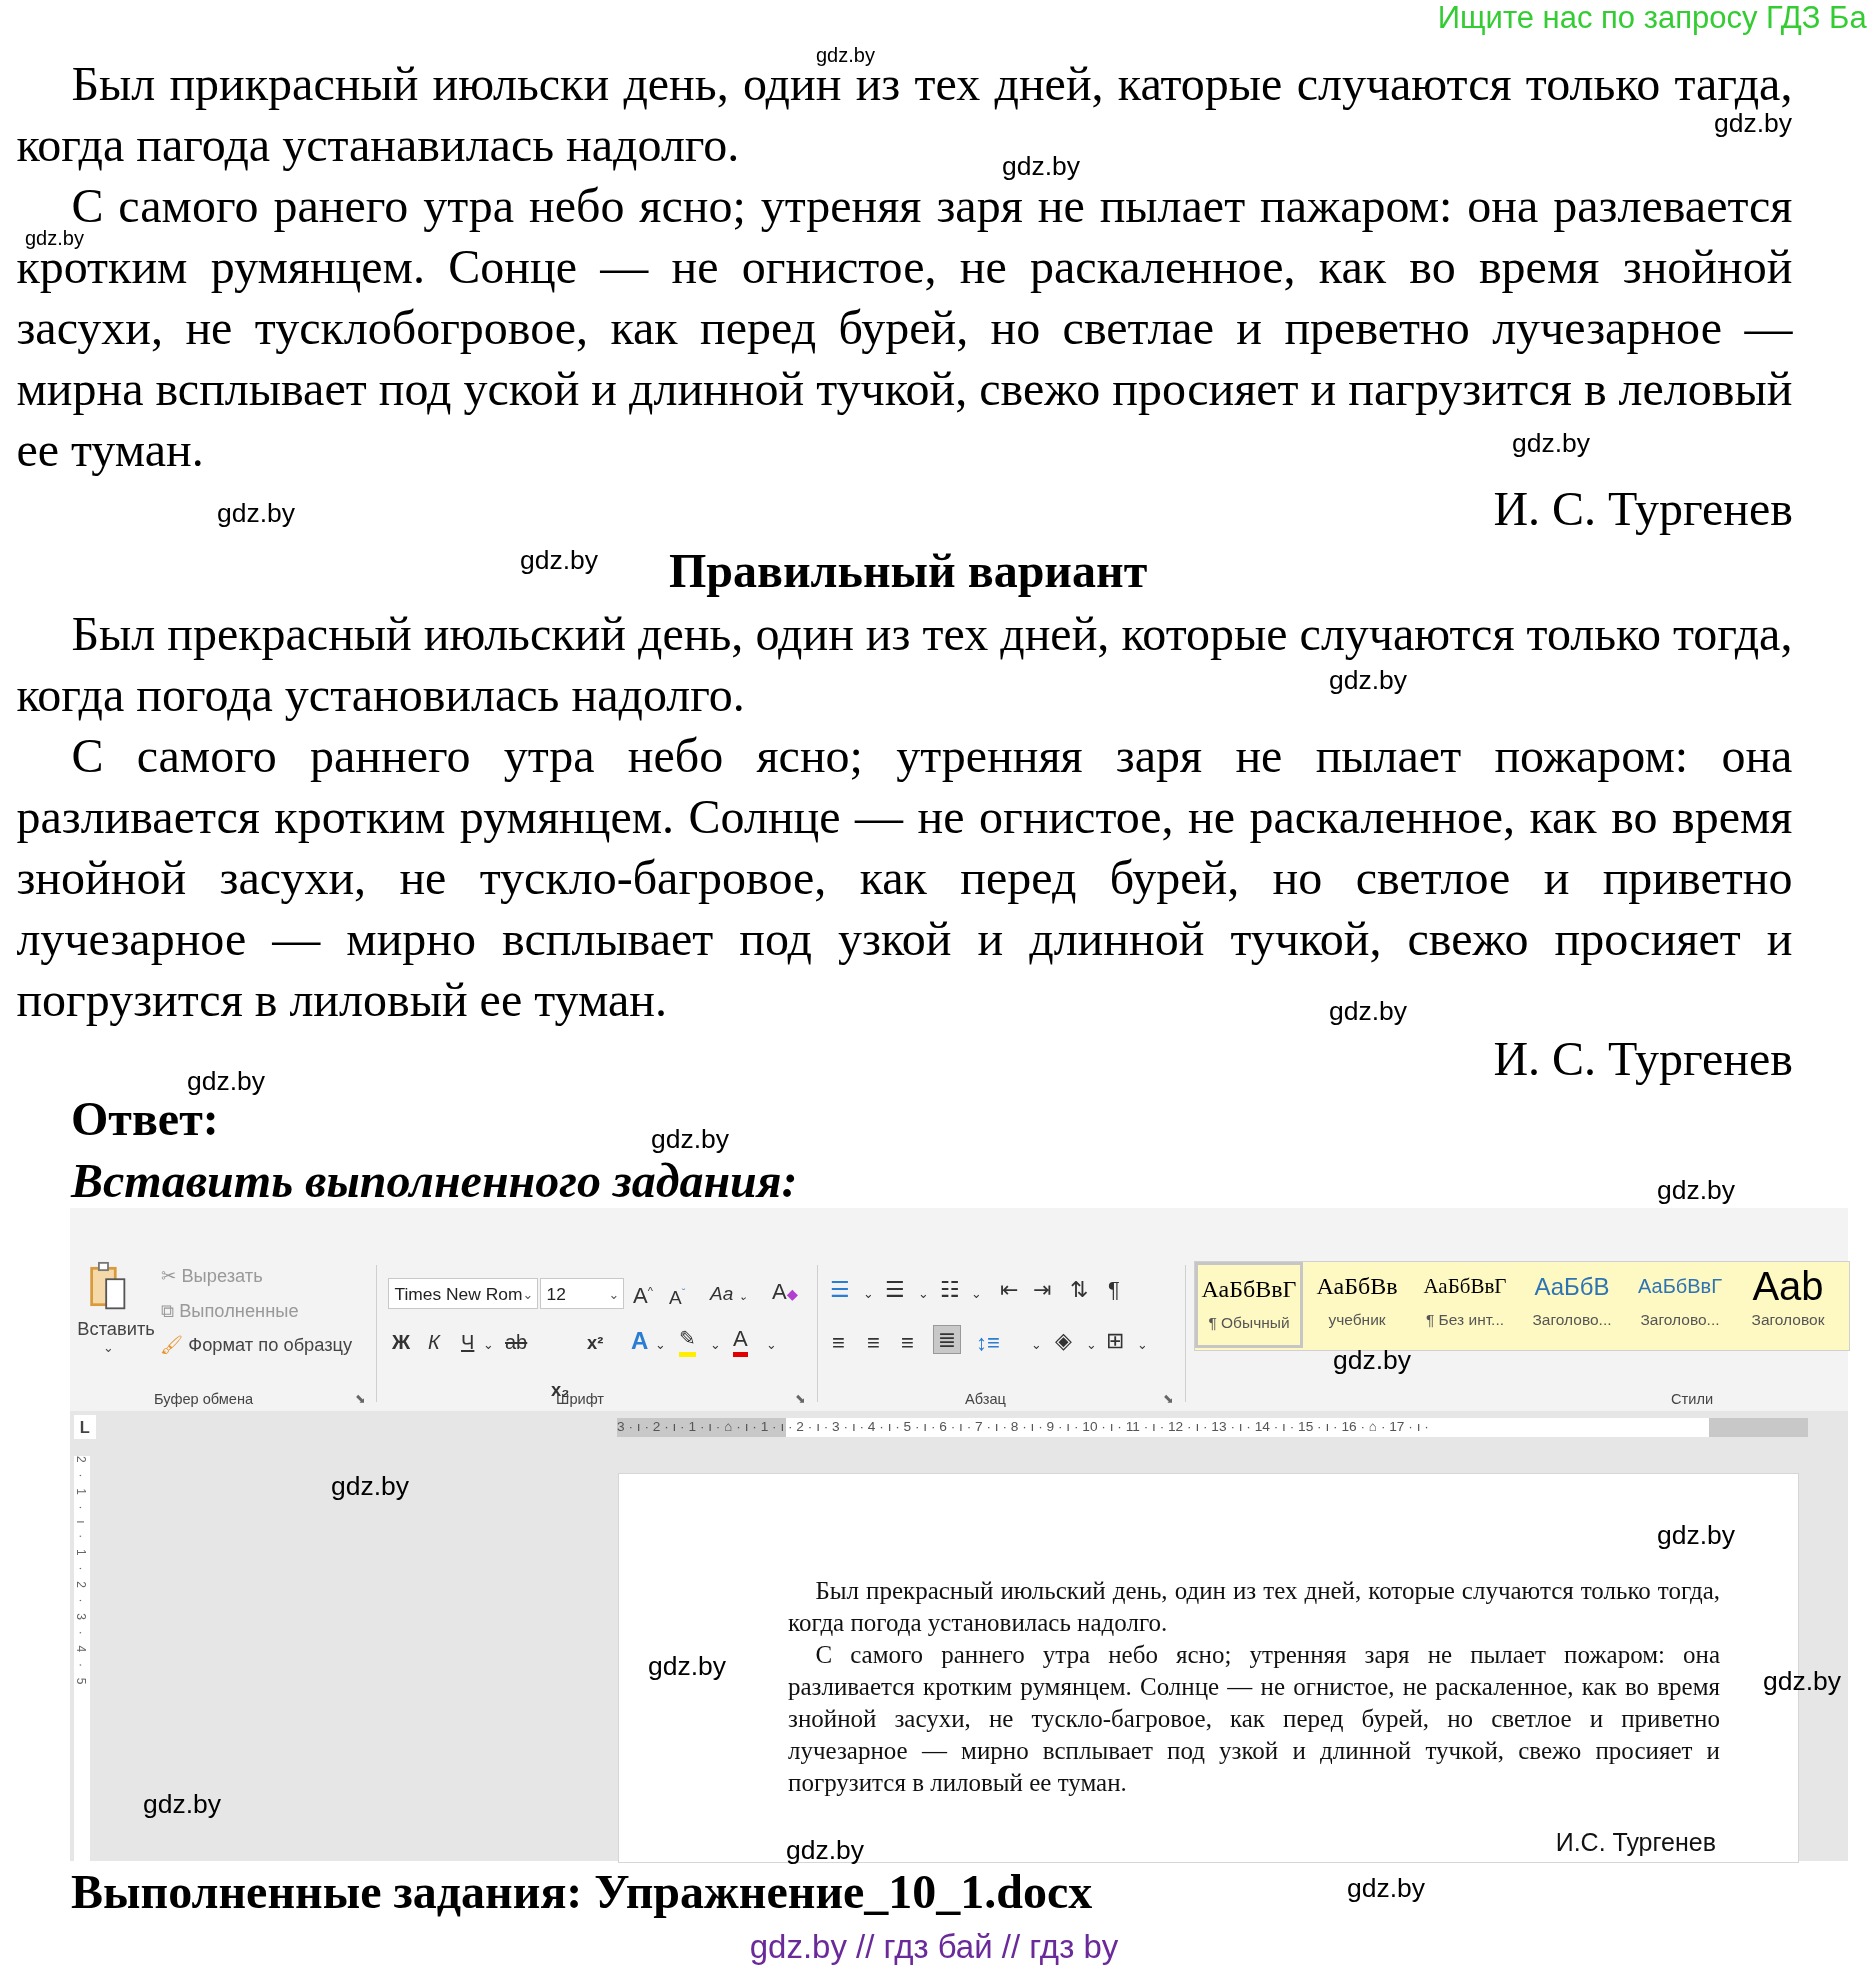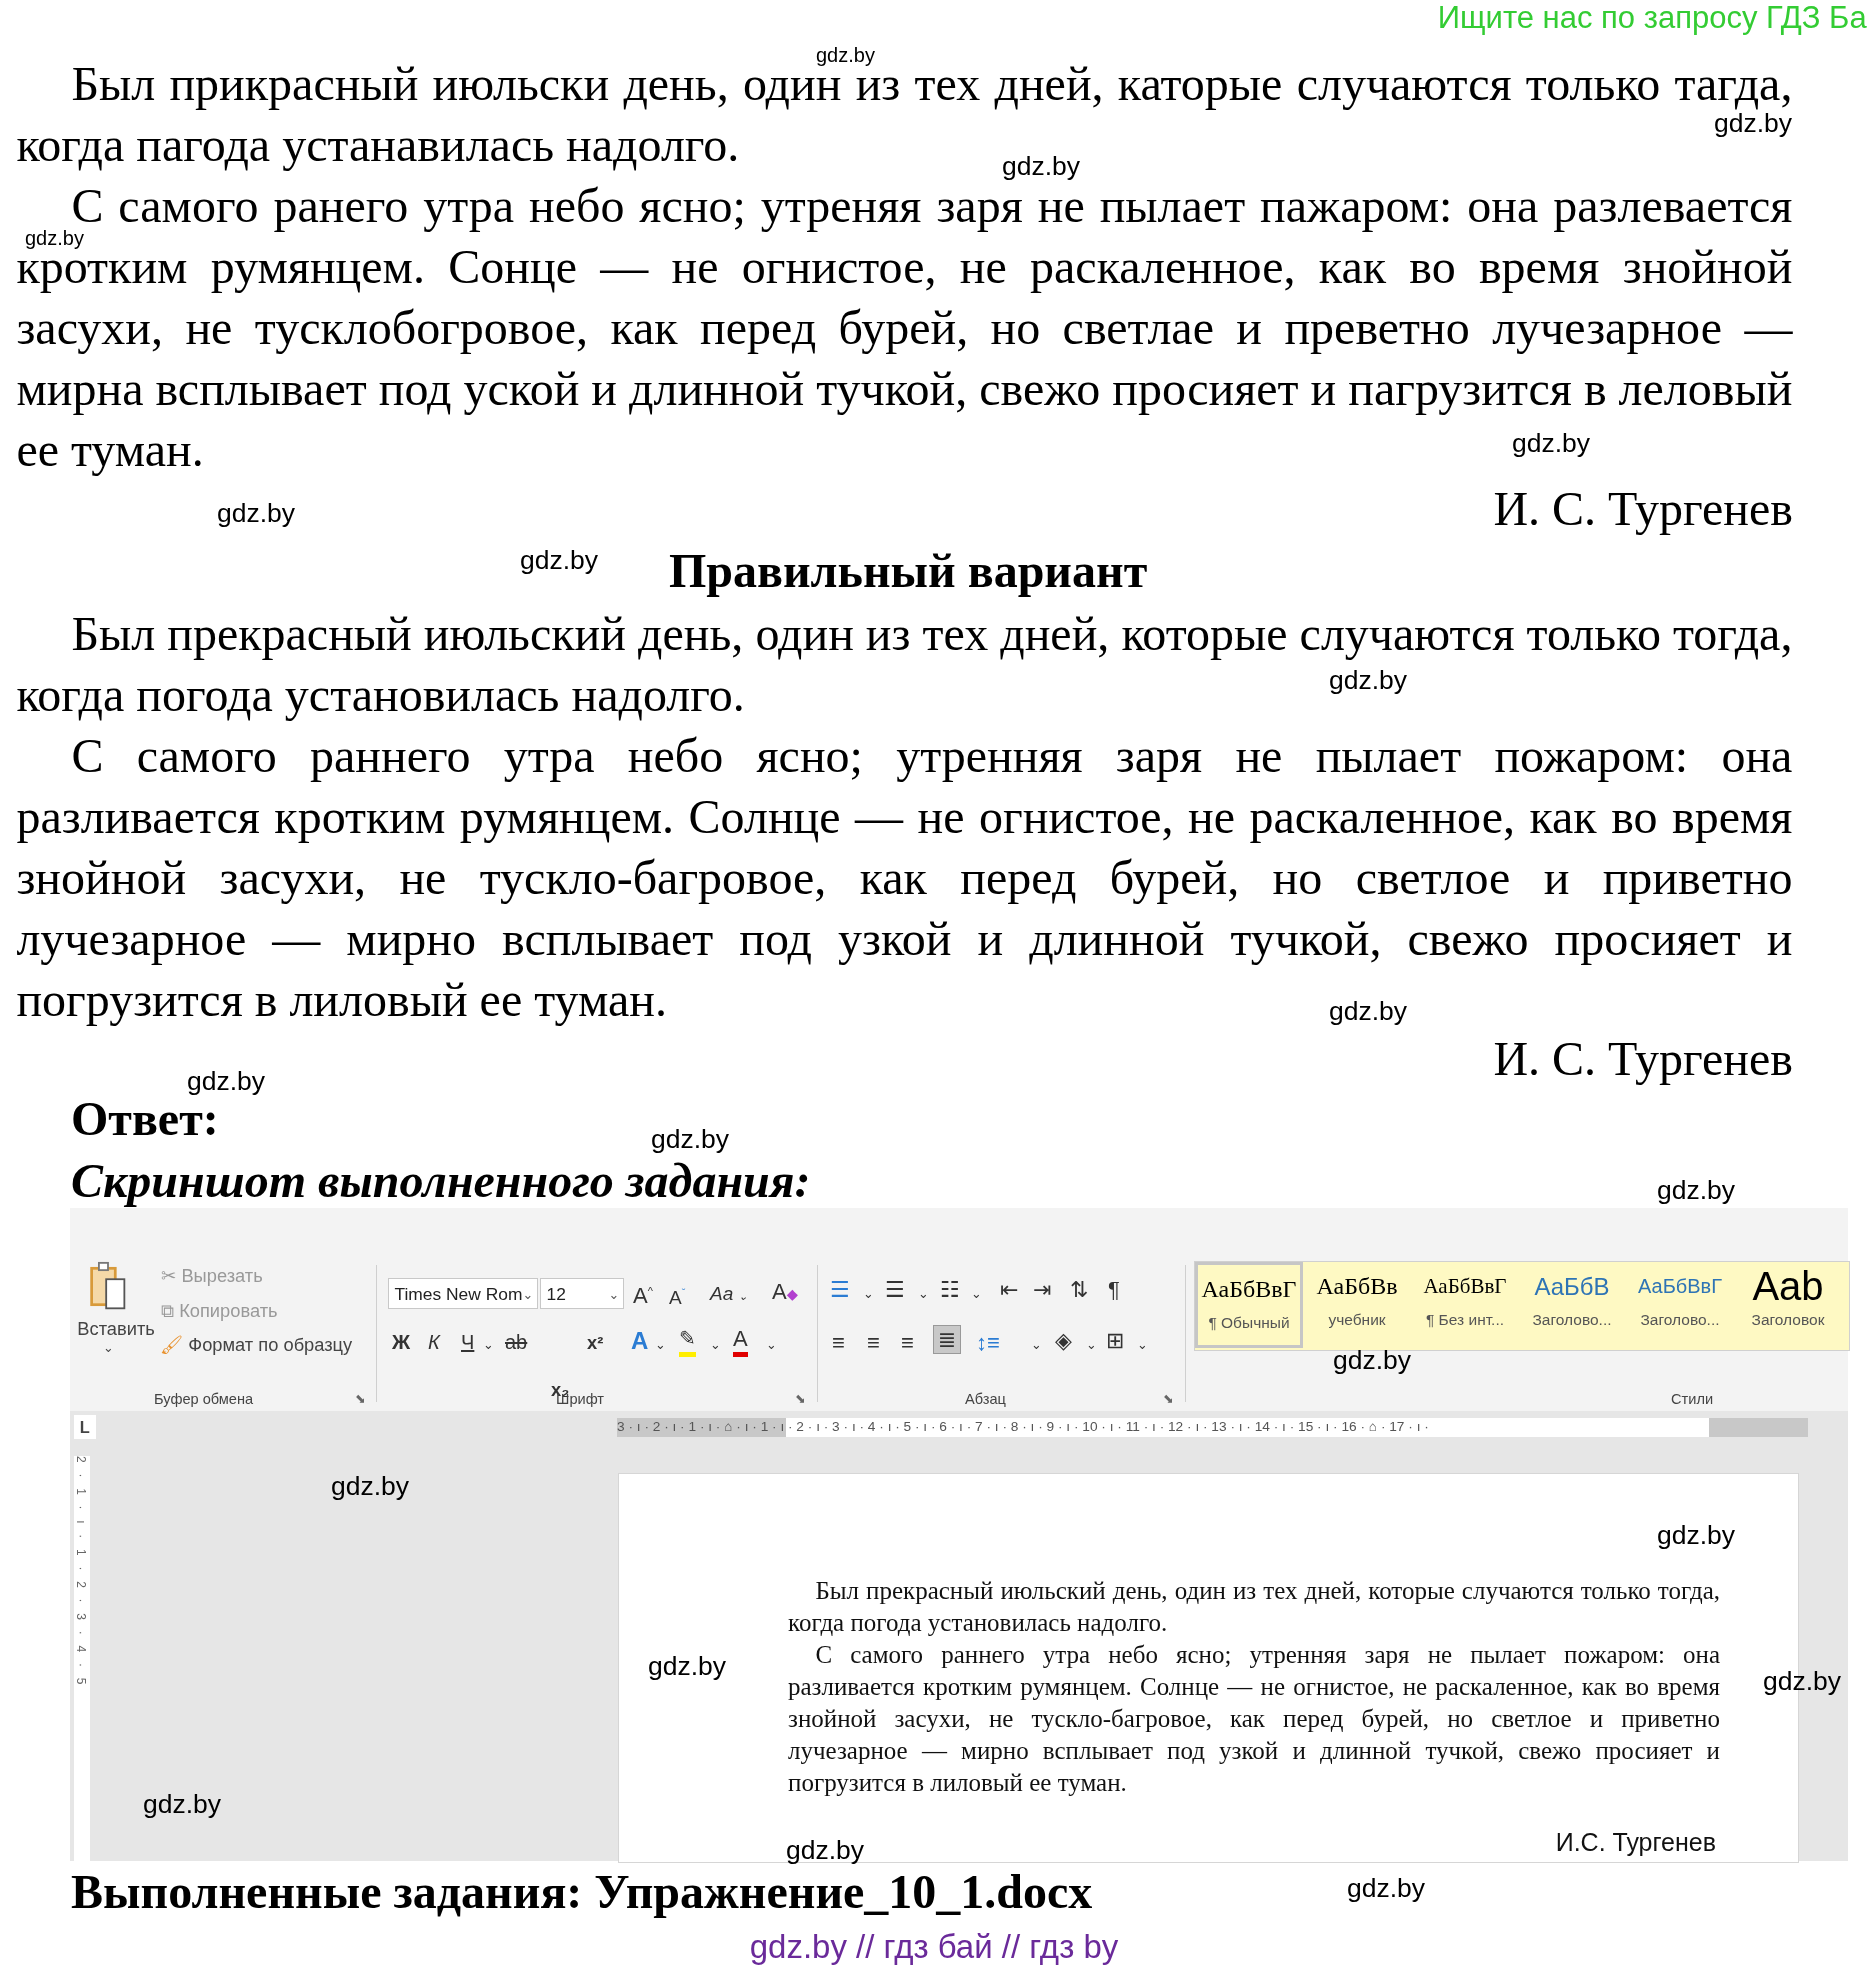--- a/index.html
+++ b/index.html
@@ -66,37 +66,37 @@
 <div class="para" style="top:175px;"><span class="ind"></span><span>С самого ранего утра небо ясно; утреняя заря не пылает пажаром: она разлевается кротким румянцем. Сонце — не огнистое, не раскаленное, как во время знойной засухи, не тусклобогровое, как перед бурей, но светлае и преветно лучезарное — мирна всплывает под уской и длинной тучкой, свежо просияет и пагрузится в леловый ее туман.</span></div>
 <div class="author" style="top:481px;">И. С. Тургенев</div>
 
 <div class="heading" style="left:669px;top:543px;">Правильный вариант</div>
 
 <div class="para" style="top:603px;"><span class="ind"></span><span>Был прекрасный июльский день, один из тех дней, которые случаются только тогда, когда погода установилась надолго.</span></div>
 <div class="para" style="top:725px;"><span class="ind"></span><span>С самого раннего утра небо ясно; утренняя заря не пылает пожаром: она разливается кротким румянцем. Солнце — не огнистое, не раскаленное, как во время знойной засухи, не тускло-багровое, как перед бурей, но светлое и приветно лучезарное — мирно всплывает под узкой и длинной тучкой, свежо просияет и погрузится в лиловый ее туман.</span></div>
 <div class="author" style="top:1031px;">И. С. Тургенев</div>
 
 <div class="heading" style="left:71px;top:1091px;">Ответ:</div>
-<div class="heading" style="left:71px;top:1153px;font-style:italic;">Скриншот выполненного задания:</div>
+<div class="heading" style="left:71px;top:1153px;font-style:italic;">Вставить выполненного задания:</div>
 
 <div class="word">
 
   <div class="ribbon">
 
     <div class="abs" style="left:18.3px;top:7.3px;width:40px;height:51px;">
       <svg width="40" height="51" viewBox="0 0 44 56">
           <rect x="4" y="8" width="26" height="40" fill="#f5d9a8" stroke="#d89a3a" stroke-width="3"></rect>
           <rect x="12" y="2" width="10" height="8" fill="#fff" stroke="#777" stroke-width="2"></rect>
           <rect x="20" y="20" width="20" height="32" fill="#fff" stroke="#555" stroke-width="2"></rect>
         </svg>
     </div>
     <span class="btn" style="left:7.3px;top:64px;">Вставить</span>
     <span class="btn" style="left:33px;top:86px;font-size:12.8px;">⌄</span>
     <span class="btn dim" style="left:91px;top:11px;"><span>✂ </span><span>Вырезать</span></span>
-    <span class="btn dim" style="left:91px;top:46px;"><span>⧉ </span><span>Копировать</span></span>
+    <span class="btn dim" style="left:91px;top:46px;"><span>⧉ </span><span>Выполненные</span></span>
     <span class="btn" style="left:90px;top:80px;"><span style="color:#e8912d;">🖌 </span><span>Формат по образцу</span></span>
     <span class="glabel" style="left:84px;">Буфер обмена</span>
     <span class="launcher" style="left:285px;">⬊</span>
     <div class="group-sep" style="left:306px;"></div>
 
     <div class="combo" style="left:318px;top:24px;width:150px;"><span>Times New Rom</span><span class="chev">⌄</span></div>
     <div class="combo" style="left:470px;top:24px;width:84px;"><span>12</span><span class="chev">⌄</span></div>
     <span class="icon" style="left:563px;top:24px;">A<sup style="font-size:11px;">^</sup></span>
     <span class="icon" style="left:599px;top:25.6px;font-size:19px;">A<sup style="font-size:11px;color:#2b7cd3;">ˇ</sup></span>
     <span class="icon" style="left:640px;top:25.6px;font-size:19px;font-style:italic;"><span>Aa</span> <span style="font-size:11px;">⌄</span></span>

